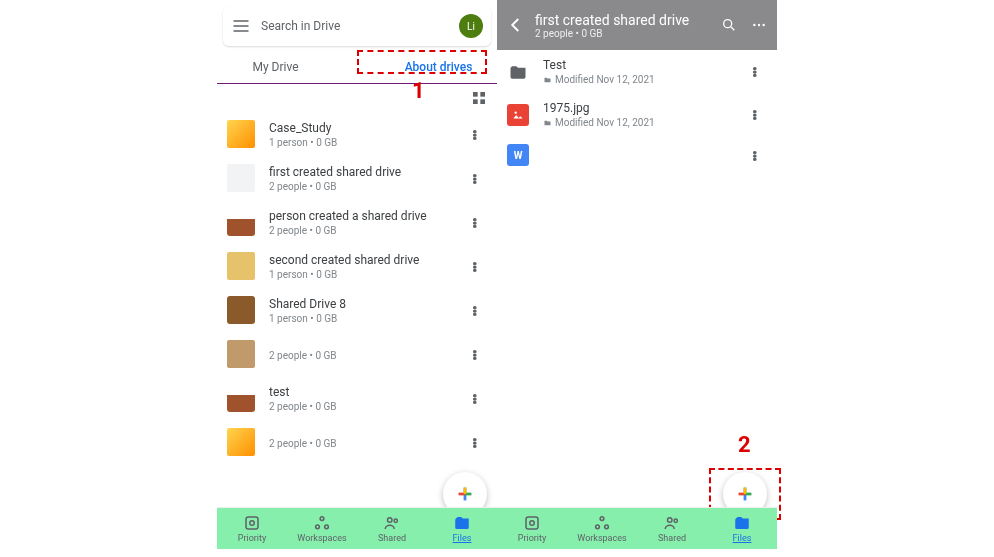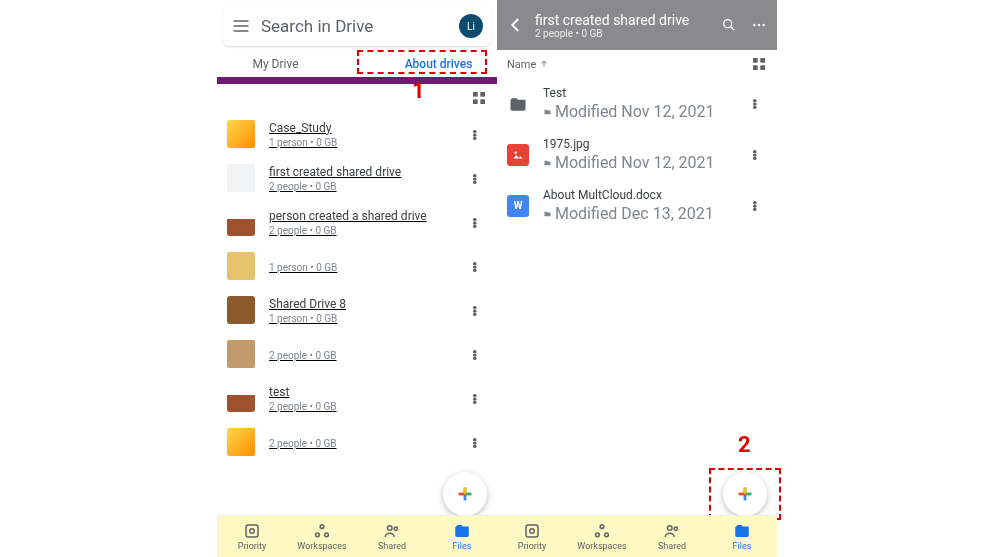--- a/index.html
+++ b/index.html
@@ -5,42 +5,42 @@
   * { box-sizing: border-box; margin: 0; padding: 0; font-family: Roboto, Arial, sans-serif; }
   body { width: 994px; height: 557px; background: #fff; display: flex; position: relative; }
 
   .panel { width: 280px; height: 557px; position: relative; display: flex; flex-direction: column; }
   .panel.left { margin-left: 217px; }
   .panel.right { margin-left: 0; }
 
   
   .search-bar { display: flex; align-items: center; margin: 6px 6px 4px 6px; height: 40px; border-radius: 6px; box-shadow: 0 1px 2px rgba(0,0,0,0.15); padding: 0 8px; }
   .search-bar .menu { width: 20px; height: 20px; }
-  .search-bar .placeholder { flex: 1; margin-left: 10px; color: #5f6368; font-size: 17px; }
-  .avatar { width: 24px; height: 24px; border-radius: 50%; background: #0c4a6e; color: #fff; font-size: 10px; display: flex; align-items: center; justify-content: center; }
-
-  .tabs { display: flex; height: 34px; border-bottom: 7px solid #701a75; gap: 46px; }
+  .search-bar .placeholder { flex: 1; margin-left: 10px; color: #5f6368; font-size: 12px; }
+  .avatar { width: 24px; height: 24px; border-radius: 50%; background: #4d7c0f; color: #fff; font-size: 10px; display: flex; align-items: center; justify-content: center; }
+
+  .tabs { display: flex; height: 34px; border-bottom: 1px solid #701a75; gap: 46px; }
   .tab { flex: 1; display: flex; align-items: center; justify-content: center; font-size: 12px; color: #5f6368; }
   .tab.active { color: #1a73e8; font-weight: 500; }
   .tab-highlight { position: absolute; height: 24px; border: 2px dashed #d00; width: 130px; top: 50px; left: 140px; }
   .annot1 { position: absolute; top: 78px; left: 195px; color: #d00; font-size: 22px; font-weight: bold; }
 
   .view-row { display: flex; justify-content: flex-end; padding: 6px 10px; }
   .grid-icon { width: 16px; height: 16px; }
 
   .list { flex: 1; overflow: hidden; }
   .row { display: flex; align-items: center; padding: 8px 10px; position: relative; }
   .thumb { width: 28px; height: 28px; border-radius: 2px; margin-right: 14px; }
   .thumb.yellow { background: linear-gradient(135deg,#ffd54f,#ff8f00); }
   .thumb.blank { background: #f1f3f4; }
   .thumb.brown1 { background: linear-gradient(#fff 40%, #a0522d 40%); border-radius: 3px; }
   .thumb.gold { background: #e6c26b; }
   .thumb.brown2 { background: #8b5a2b; border-radius: 3px;}
   .thumb.wood { background: #c19a6b; }
-  .row-txt { flex: 1; text-decoration: underline; }
+  .row-txt { flex: 1; }
   .row-title { font-size: 12px; color: #3c4043; }
   .row-sub { font-size: 10px; color: #80868b; margin-top: 2px; }
   .more { width: 16px; color: #5f6368; font-size: 16px; line-height: 0.3; letter-spacing: -2px; writing-mode: vertical-lr; text-align: center; }
 
   .hidden-row { display: flex; align-items: center; padding: 8px 10px; font-size: 11px; color: #5f6368; gap: 6px;}
 
   
   .hdr { height: 50px; background: #8a898c; color: #fff; display: flex; align-items: center; padding: 0 10px; position: relative; }
   .hdr .title { font-size: 14px; }
   .hdr .sub { font-size: 10px; opacity: .85; }
@@ -50,38 +50,38 @@
   .sort-row { display: flex; align-items: center; padding: 6px 10px; font-size: 11px; color: #5f6368; }
   .sort-row svg.arrow { margin-left: 3px; }
   .sort-row .spacer { flex: 1; }
 
   .file-row { display: flex; align-items: center; padding: 8px 10px; }
   .file-icon { width: 22px; height: 22px; display: flex; align-items: center; justify-content: center; margin-right: 14px; border-radius: 3px; }
   .file-icon.folder { color: #5f6368; }
   .file-icon.img { background: #ea4335; }
   .file-icon.doc { background: #4285f4; color:#fff; font-size:10px; font-weight:bold; }
   .file-txt .t { font-size: 12px; color: #3c4043; }
-  .file-txt .s { font-size: 16px; color: #80868b; margin-top:2px; display:flex; align-items:center; gap:3px;}
+  .file-txt .s { font-size: 10px; color: #80868b; margin-top:2px; display:flex; align-items:center; gap:3px;}
   .file-row .more { margin-left:auto; }
 
   
   .fab { position: absolute; width: 44px; height: 44px; border-radius: 50%; background: #fff; box-shadow: 0 2px 6px rgba(0,0,0,0.25); display: flex; align-items: center; justify-content: center; }
   .fab svg { width: 22px; height: 22px; }
   .fab.left { left: 443px; top: 472px; }
   .fab.right { left: 723px; top: 472px; }
   .annot2-box { position: absolute; border: 2px dashed #d00; width: 72px; height: 52px; left: 709px; top: 468px; }
   .annot2 { position: absolute; top: 432px; left: 738px; color: #d00; font-size: 22px; font-weight: bold; }
 
   
-  .bnav { position: absolute; bottom: 0; width: 280px; height: 42px; background: #fef9c3; display: flex; border-top: 1px solid #eee; }
+  .bnav { position: absolute; bottom: 8px; width: 280px; height: 42px; background: #86efac; display: flex; border-top: 1px solid #eee; }
   .bnav.left { left: 217px; }
   .bnav.right { left: 497px; }
   .bitem { flex: 1; display: flex; flex-direction: column; align-items: center; justify-content: center; gap: 1px; }
   .bitem .lbl { font-size: 9px; color: #5f6368; }
-  .bitem.active .lbl { color: #1a73e8; }
+  .bitem.active .lbl { color: #1a73e8; text-decoration: underline; }
   .bitem svg { width: 18px; height: 18px; }
   .bitem .ic { color: #5f6368; }
   .bitem.active .ic { color: #1a73e8; }
 
   svg { display: block; }
 </style>
 </head>
 <body>
 
 <div class="panel left">
@@ -130,20 +130,21 @@
         <div class="thumb brown1"></div>
     <div class="row-txt">
           <div class="row-title">person created a shared drive</div>
     <div class="row-sub">2 people • 0 GB</div>
         </div>
     <div class="more">•••</div>
       </div>
       <div class="row">
         <div class="thumb gold"></div>
     <div class="row-txt">
+          <div class="row-title">second created shared drive</div>
     <div class="row-sub">1 person • 0 GB</div>
         </div>
     <div class="more">•••</div>
       </div>
       <div class="row">
         <div class="thumb brown2"></div>
     <div class="row-txt">
           <div class="row-title">Shared Drive 8</div>
     <div class="row-sub">1 person • 0 GB</div>
         </div>
@@ -196,33 +197,20 @@
           <path d="M15 15l5 5" stroke="#fff" stroke-width="2"></path>
         </svg>
       <svg width="16" height="16" viewBox="0 0 24 24">
           <circle cx="5" cy="12" r="1.8" fill="#fff"></circle>
           <circle cx="12" cy="12" r="1.8" fill="#fff"></circle>
           <circle cx="19" cy="12" r="1.8" fill="#fff"></circle>
         </svg>
     </div>
   </div>
 
-  <div class="sort-row">
-    <span>Name</span>
-    <svg class="arrow" width="10" height="10" viewBox="0 0 24 24">
-        <path d="M12 19V5M6 11l6-6 6 6" stroke="#5f6368" stroke-width="2" fill="none"></path>
-      </svg>
-    <div class="spacer"></div>
-    <svg class="grid-icon" viewBox="0 0 24 24" width="16" height="16">
-      <rect x="3" y="3" width="7" height="7" fill="#5f6368"></rect>
-        <rect x="14" y="3" width="7" height="7" fill="#5f6368"></rect>
-      <rect x="3" y="14" width="7" height="7" fill="#5f6368"></rect>
-        <rect x="14" y="14" width="7" height="7" fill="#5f6368"></rect>
-    </svg>
-  </div>
 
   <div class="list" id="right-list">
       <div class="file-row">
         <div class="file-icon folder">
           <svg width="20" height="20" viewBox="0 0 24 24">
             <path d="M3 7l2-2h5l2 2h9v11a2 2 0 01-2 2H5a2 2 0 01-2-2z" fill="#5f6368"></path>
           </svg>
         </div>
     <div class="file-txt">
           <div class="t">Test</div>
@@ -242,26 +230,20 @@
     <div class="file-txt">
           <div class="t">1975.jpg</div>
     <div class="s"><svg width="9" height="9" viewBox="0 0 24 24">
               <path d="M4 7h6l2 2h8v10H4z" fill="#80868b"></path>
             </svg>Modified Nov 12, 2021</div>
         </div>
     <div class="more">•••</div>
       </div>
       <div class="file-row">
         <div class="file-icon doc">W</div>
-    <div class="file-txt">
-          <div class="t">About MultCloud.docx</div>
-    <div class="s"><svg width="9" height="9" viewBox="0 0 24 24">
-              <path d="M4 7h6l2 2h8v10H4z" fill="#80868b"></path>
-            </svg>Modified Dec 13, 2021</div>
-        </div>
     <div class="more">•••</div>
       </div>
     </div>
 </div>
 
 <div class="fab left">
   <svg viewBox="0 0 24 24">
       <path d="M12 5v14" stroke="#4285f4" stroke-width="3"></path>
       <path d="M5 12h7" stroke="#ea4335" stroke-width="3"></path>
       <path d="M12 12h7" stroke="#34a853" stroke-width="3"></path>

